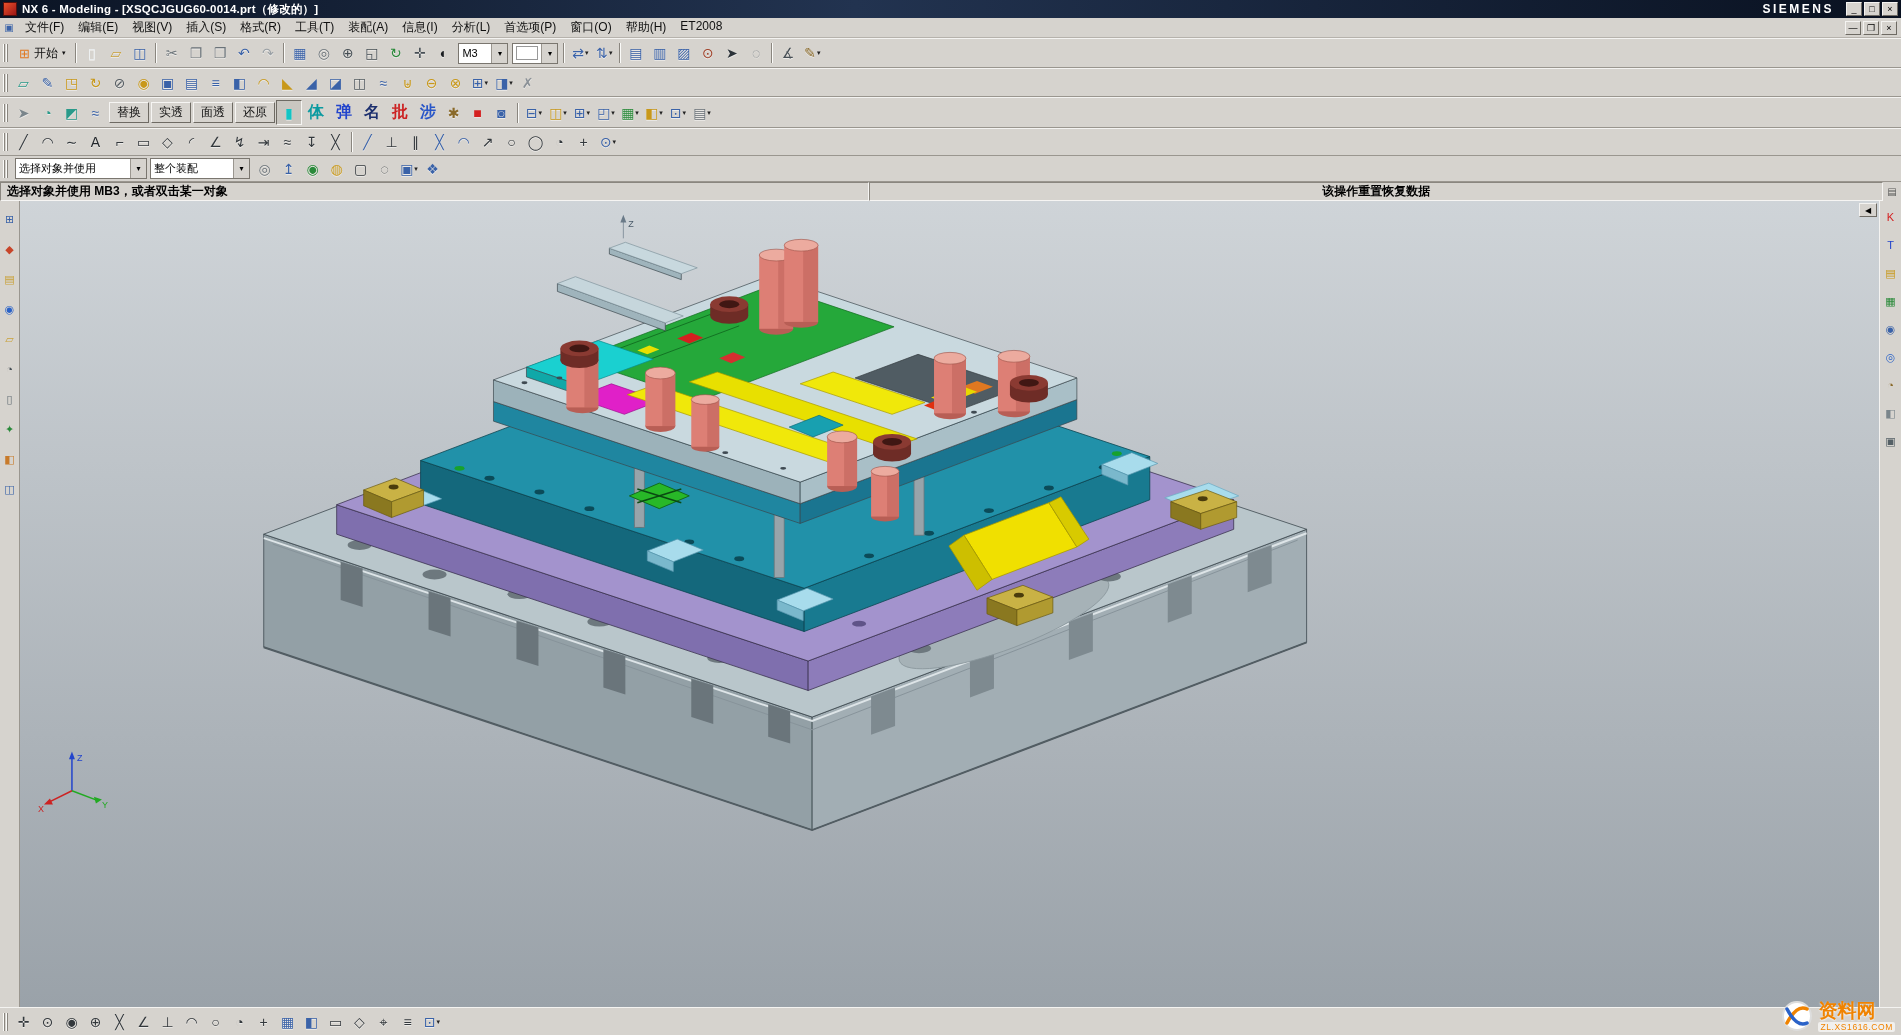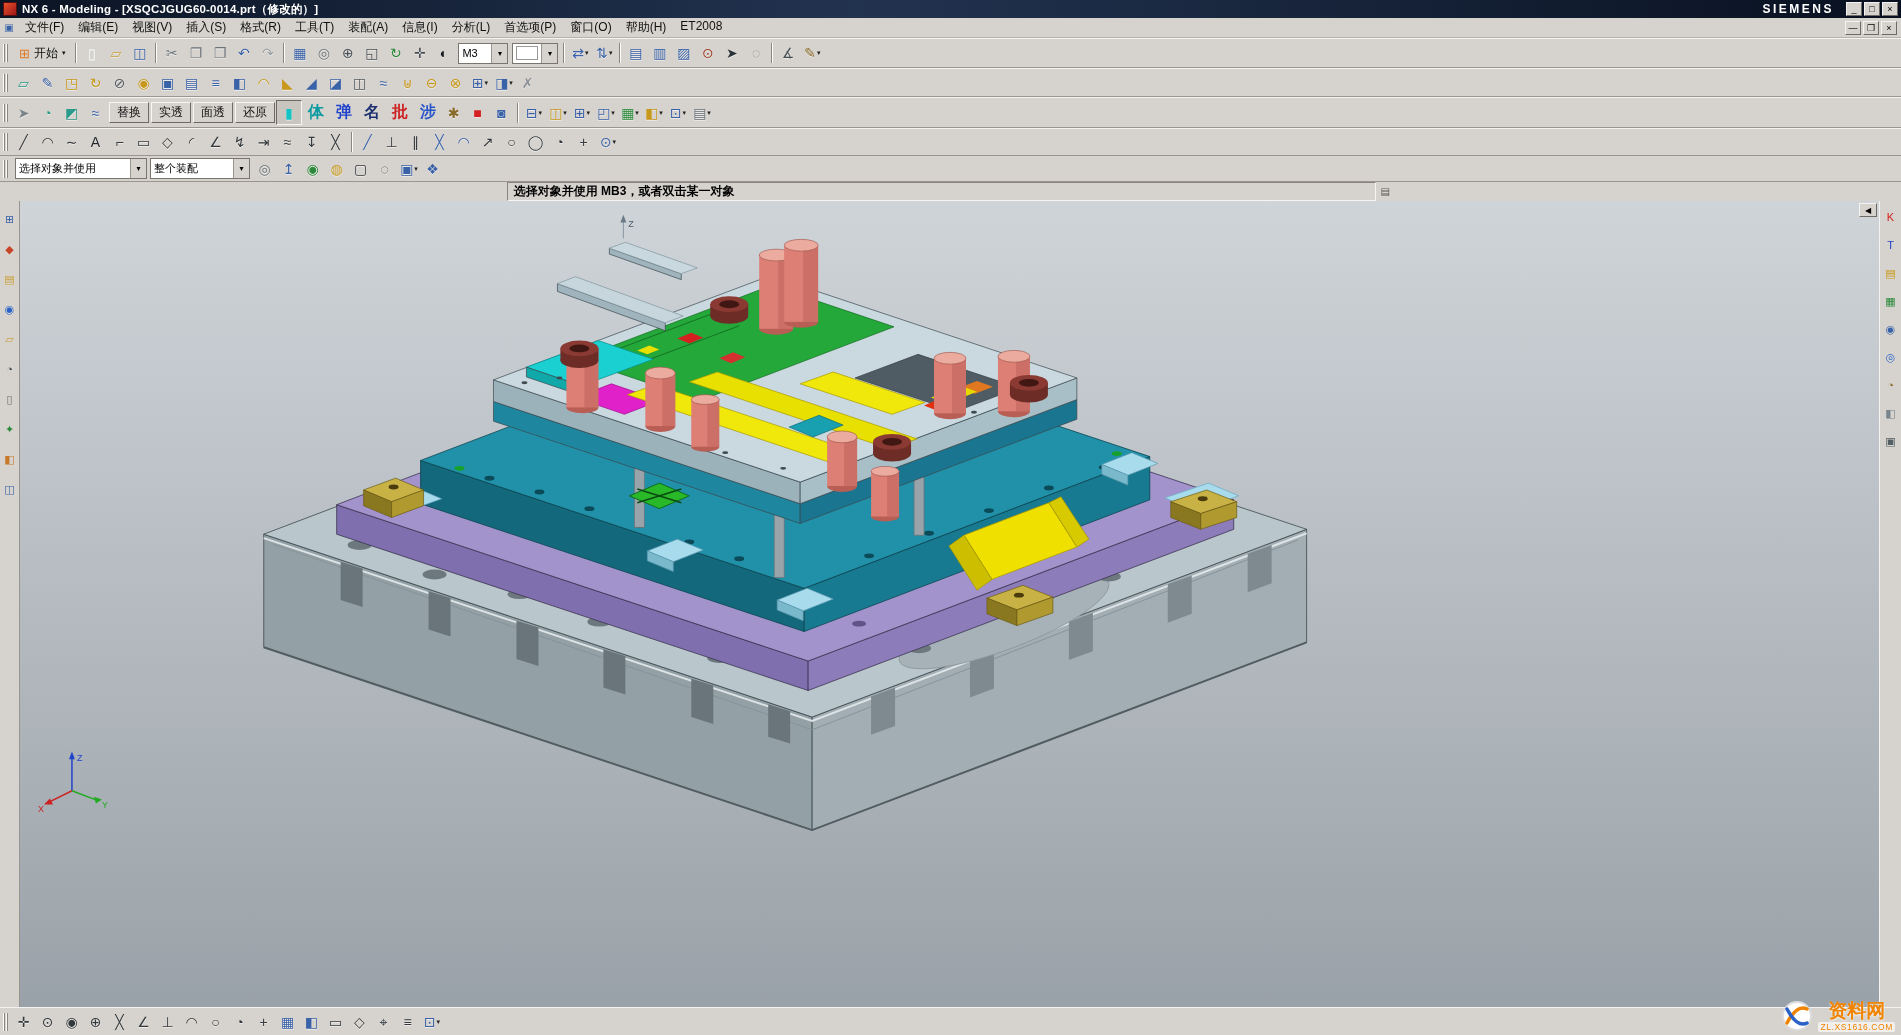--- a/index.html
+++ b/index.html
@@ -50,21 +50,21 @@
   .txtbtn{font-size:12px;background:var(--chrome,#d6d3ce);border:1px solid;
           border-color:#f6f5f3 #6e6a63 #6e6a63 #f6f5f3;height:21px;padding:0 7px;margin:0 1px;color:#111;}
   .macrobtn{font-size:16px;font-weight:bold;background:none;border:none;padding:0 6px;
             font-family:"DejaVu Serif","Liberation Serif",serif;}
   .pressed{border:1px solid;border-color:#6e6a63 #f6f5f3 #f6f5f3 #6e6a63;background:#c9c6c0;}
 
   
   .selbar{flex:0 0 25px;display:flex;align-items:center;background:var(--chrome,#d6d3ce);
           border-bottom:1px solid #9a968f;padding:0 2px;gap:3px;}
   .filter{width:130px;} .scope{width:98px;}
-  .promptbar{flex:0 0 18px;display:flex;align-items:stretch;background:var(--chrome,#d6d3ce);font-size:12px;justify-content:center;}
+  .promptbar{flex:0 0 18px;display:flex;align-items:stretch;background:var(--chrome,#d6d3ce);font-size:12px;}
   .pcell{border:1px solid;border-color:#8a867f #f6f5f3 #f6f5f3 #8a867f;display:flex;align-items:center;
          padding:0 6px;white-space:nowrap;overflow:hidden;}
   .pcell.left{flex:0 0 45%;font-weight:bold;}
   .pcell.mid{flex:1;justify-content:center;font-weight:bold;}
   .phandle{width:18px;display:flex;align-items:center;justify-content:center;font-size:10px;color:#555;}
 
   
   .main{flex:1;display:flex;min-height:0;}
   .lsidebar{flex:0 0 19px;background:var(--chrome,#d6d3ce);border-right:1px solid #9a968f;
             display:flex;flex-direction:column;align-items:center;padding-top:10px;gap:14px;}
@@ -74,21 +74,21 @@
   .model{display:block;width:100%;height:100%;}
   .collapse{position:absolute;top:2px;right:2px;width:18px;height:14px;font-size:8px;line-height:11px;
             background:var(--chrome,#d6d3ce);border:1px solid;border-color:#f4f3f1 #6e6a63 #6e6a63 #f4f3f1;padding:0;}
   .rsidebar{flex:0 0 21px;background:var(--chrome,#d6d3ce);border-left:1px solid #f4f3f1;
             display:flex;flex-direction:column;align-items:center;padding-top:8px;gap:12px;}
 
   
   .bottombar{flex:0 0 27px;display:flex;align-items:center;background:var(--chrome,#d6d3ce);
              border-top:1px solid #f4f3f1;padding:0 2px;}
   .watermark{position:absolute;right:6px;bottom:3px;display:flex;align-items:center;gap:5px;z-index:20;}
-  .wmtext{display:flex;flex-direction:column;align-items:center;}
+  .wmtext{display:flex;flex-direction:column;align-items:flex-start;}
   .wmsite{font-size:19px;font-weight:bold;color:var(--wm_orange,#f08300);line-height:1;
           text-shadow:0 1px 2px rgba(255,255,255,.85);}
   .wmdomain{font-size:8.5px;color:var(--wm_orange,#f08300);letter-spacing:.6px;
             background:rgba(255,255,255,.65);padding:0 2px;border-radius:2px;margin-top:2px;}
 </style>
 </head>
 <body>
 
 <div class="app">
 
@@ -594,20 +594,23 @@
         <span class="tbicon">
           <span class="g" style="color: rgb(58, 98, 168);">❖</span>
           <span class="arr"></span>
         </span>
       </span>
   </div>
 
   <div class="promptbar">
     <div class="pcell left">
       <span>选择对象并使用 MB3，或者双击某一对象</span>
+    </div>
+    <div class="pcell mid">
+      <span>该操作重置恢复数据</span>
     </div>
     <span class="phandle">▤</span>
   </div>
 
   <div class="main">
 
     <div class="lsidebar">
       <span class="sbicon">
           <span class="g" style="color: rgb(58, 98, 168);">⊞</span>
         </span>

